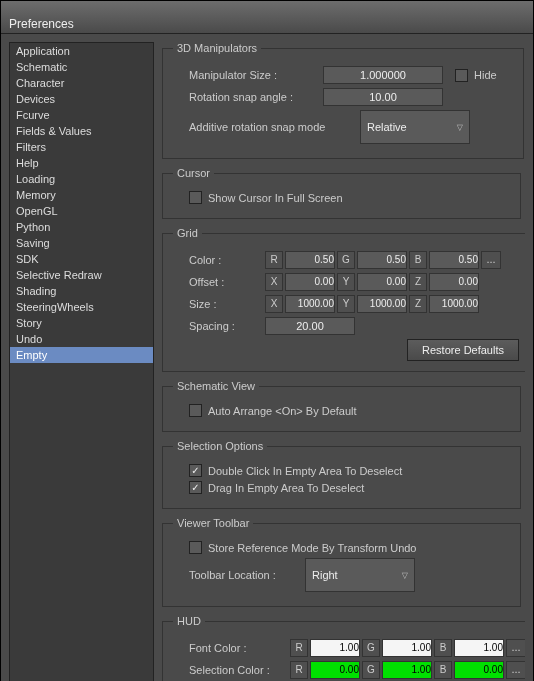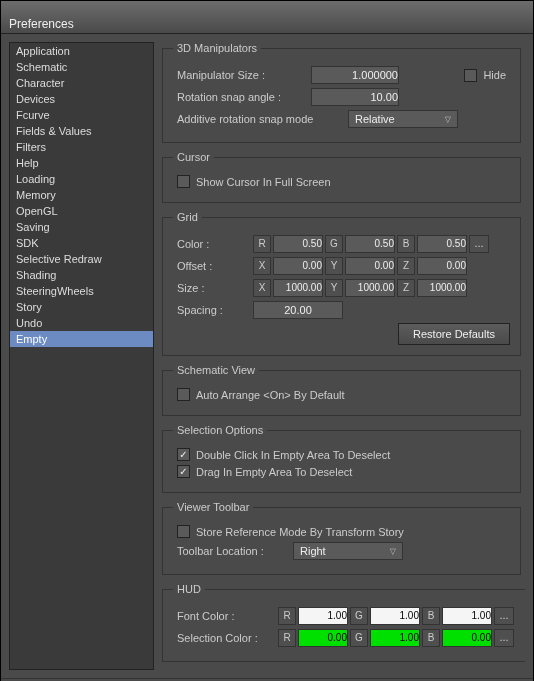--- a/index.html
+++ b/index.html
@@ -6,32 +6,32 @@
   body { background: #2a2a2a; width: 534px; height: 681px; overflow: hidden; }
   .win { width: 534px; height: 681px; background: linear-gradient(#5a5a5a,#404040); border:1px solid #000; display:flex; flex-direction:column;}
   .titlebar { height:24px; background:linear-gradient(#6d6d6d,#4a4a4a); color:#eee; font-size:12px; padding:16px 8px; border-bottom:1px solid #222;}
   .body { flex:1; display:flex; padding:8px; gap:8px; background:#4a4a4a; }
   .sidebar { width:145px; background:#3a3a3a; border:1px solid #222; overflow:auto; }
   .sidebar-item { font-size:11px; color:#ddd; padding:1px 6px; cursor:pointer; line-height:14px;}
   .sidebar-item.sel { background:#6b8bc2; color:#fff;}
   .content { flex:1; overflow:auto; padding-right:4px;}
   fieldset { border:1px solid #333; margin-bottom:8px; padding:8px 10px 10px 10px; color:#ccc; font-size:11px;}
   legend { padding:0 4px; color:#ccc; font-size:11px;}
-  .row { display:flex; align-items:center; margin:4px 4px; gap:6px;}
+  .row { display:flex; align-items:center; margin:4px 16px; gap:6px;}
   .lbl { width:128px; color:#ccc; font-size:11px;}
   .valbox { background:#5a5a5a; border:1px solid #333; color:#eee; font-size:11px; text-align:center; height:18px; line-height:16px;}
-  .valbox-w { width:88px;text-align:right;}
+  .valbox-w { width:120px;}
   .axlbl { background:#4f4f4f; border:1px solid #333; color:#ccc; font-size:10px; width:18px; height:18px; text-align:center; line-height:16px;}
   .axval { background:#5a5a5a; border:1px solid #333; color:#eee; font-size:10px; width:50px; height:18px; text-align:right; line-height:16px;}
   .axval.white { background:#f5f5f5; color:#000;}
   .axval.green { background:#00e000; color:#000;}
   .more { background:#4f4f4f; border:1px solid #333; color:#ccc; width:20px; height:18px; text-align:center; line-height:14px; font-size:11px;}
   .chk { width:13px; height:13px; background:#5a5a5a; border:1px solid #222; display:inline-flex; align-items:center; justify-content:center; font-size:10px; color:#ddd;}
   .chk.checked::after{content:"✓"; font-size:10px; color:#eee;}
-  .combo { background:#5a5a5a; border:1px solid #333; color:#eee; font-size:11px; height:18px; display:flex; align-items:center; justify-content:space-between; padding:0 6px; width:110px;}
+  .combo { background:#5a5a5a; border:1px solid #333; color:#eee; font-size:11px; height:34px; display:flex; align-items:center; justify-content:space-between; padding:0 6px; width:110px;}
   .combo .arrow{ font-size:8px; color:#bbb;}
   .btn { background:linear-gradient(#5c5c5c,#4a4a4a); border:1px solid #222; color:#eee; font-size:11px; height:22px; padding:0 14px; cursor:pointer;}
   .btn-row{ display:flex; justify-content:flex-end; gap:8px; padding:6px 10px; background:#4a4a4a; border-top:1px solid #333;}
   .restore-row{ display:flex; justify-content:flex-end; margin-top:4px;}
   .axgroup{display:flex; gap:0;}
   .axgroup > *{margin-right:2px;}
 </style>
 </head>
 <body>
 
@@ -44,20 +44,21 @@
         <div class="sidebar-item">Schematic</div>
         <div class="sidebar-item">Character</div>
         <div class="sidebar-item">Devices</div>
         <div class="sidebar-item">Fcurve</div>
         <div class="sidebar-item">Fields &amp; Values</div>
         <div class="sidebar-item">Filters</div>
         <div class="sidebar-item">Help</div>
         <div class="sidebar-item">Loading</div>
         <div class="sidebar-item">Memory</div>
         <div class="sidebar-item">OpenGL</div>
+        <div class="sidebar-item">Python</div>
         <div class="sidebar-item">Saving</div>
         <div class="sidebar-item">SDK</div>
         <div class="sidebar-item">Selective Redraw</div>
         <div class="sidebar-item">Shading</div>
         <div class="sidebar-item">SteeringWheels</div>
         <div class="sidebar-item">Story</div>
         <div class="sidebar-item">Undo</div>
         <div class="sidebar-item sel">Empty</div>
       </div>
 
@@ -155,21 +156,21 @@
         <div class="row">
           <span class="chk checked"></span>
           <span>Drag In Empty Area To Deselect</span>
         </div>
       </fieldset>
 
       <fieldset>
         <legend>Viewer Toolbar</legend>
         <div class="row">
           <span class="chk"></span>
-          <span>Store Reference Mode By Transform Story</span>
+          <span>Store Reference Mode By Transform Undo</span>
         </div>
         <div class="row">
           <span class="lbl" style="width:110px">Toolbar Location :</span>
           <div class="combo">
             <span>Right</span>
               <span class="arrow">▽</span>
           </div>
         </div>
       </fieldset>
 

